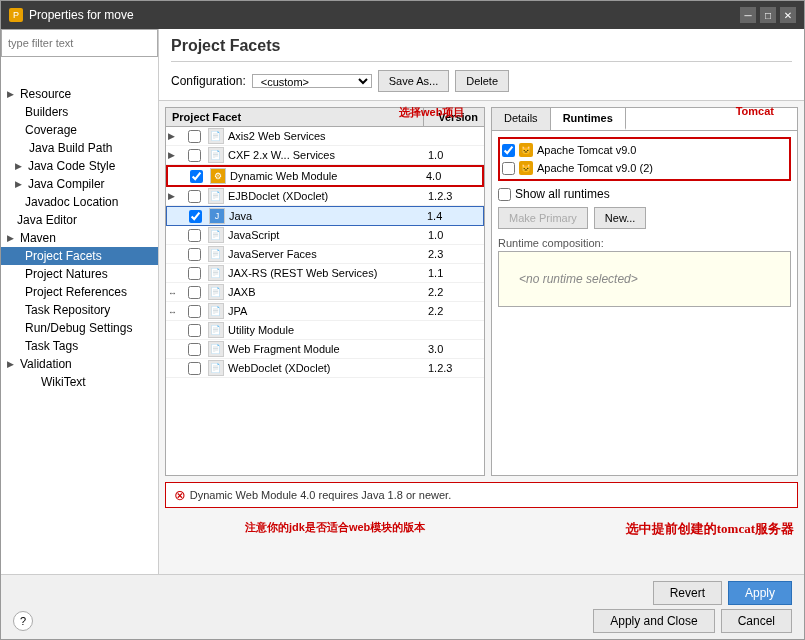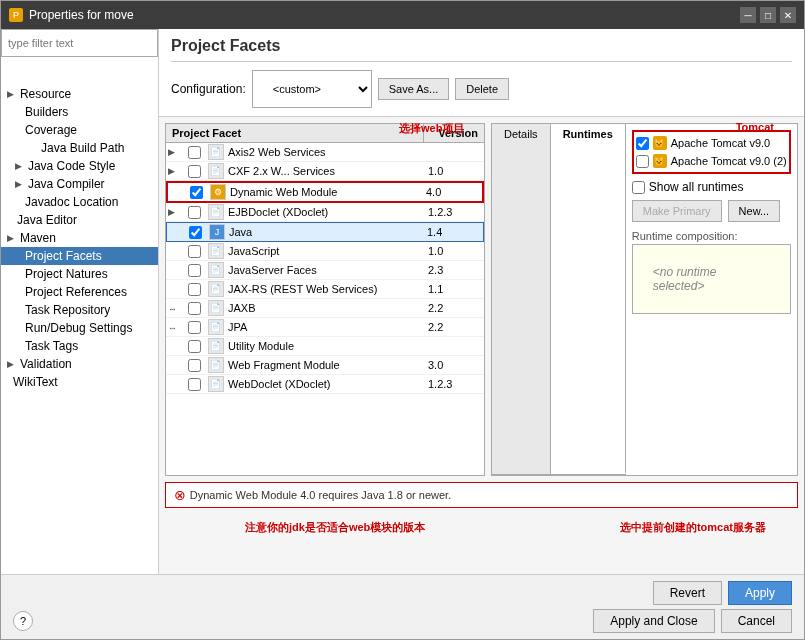--- a/index.html
+++ b/index.html
@@ -25,21 +25,21 @@
     .tree-item.has-arrow { padding-left: 6px; }
     .tree-arrow { font-size: 9px; color: #555; margin-right: 2px; }
 
     
     .right-panel { flex: 1; display: flex; flex-direction: column; background: #f5f5f5; }
 
     .panel-header { background: white; border-bottom: 1px solid #ccc; padding: 8px 12px; }
     .panel-title { font-size: 16px; font-weight: bold; color: #333; border-bottom: 1px solid #ccc; padding-bottom: 6px; margin-bottom: 8px; }
     .config-row { display: flex; align-items: center; gap: 6px; }
     .config-label { font-size: 12px; }
-    .config-select { height: 38px; border: 1px solid #aaa; padding: 0 16px; font-size: 11px; min-width: 120px; background: white; }
+    .config-select { height: 14px; border: 1px solid #aaa; padding: 0 4px; font-size: 11px; min-width: 120px; background: white; }
     .config-btn { height: 22px; padding: 0 10px; border: 1px solid #aaa; background: #e8e8e8; cursor: pointer; font-size: 11px; }
 
     .panel-body { display: flex; flex: 1; overflow: hidden; padding: 6px; gap: 6px; flex-direction: column; }
     .facets-and-details { display: flex; flex: 1; gap: 6px; overflow: hidden; }
 
     
     .facets-table-container { width: 320px; border: 1px solid #aaa; background: white; display: flex; flex-direction: column; overflow: hidden; flex-shrink: 0; }
     .facets-table-header { display: flex; background: #e8e8e8; border-bottom: 1px solid #aaa; }
     .facets-col-name { flex: 1; padding: 3px 6px; font-weight: bold; font-size: 11px; border-right: 1px solid #aaa; }
     .facets-col-version { width: 60px; padding: 3px 6px; font-weight: bold; font-size: 11px; text-align: right; }
@@ -47,21 +47,21 @@
     .facet-row { display: flex; align-items: center; padding: 1px 0; border-bottom: 1px solid #f0f0f0; }
     .facet-check { width: 28px; display: flex; align-items: center; justify-content: center; }
     .facet-check input { margin: 0; }
     .facet-icon { width: 16px; height: 16px; background: #e8e8e8; border: 1px solid #ccc; display: flex; align-items: center; justify-content: center; font-size: 9px; flex-shrink: 0; }
     .facet-name { flex: 1; padding: 1px 4px; font-size: 11px; }
     .facet-version { width: 60px; padding: 1px 4px; font-size: 11px; }
     .facet-expand { width: 14px; font-size: 9px; color: #555; padding-left: 2px; }
     .facet-row.java-selected { background: #ddeeff; border: 1px solid #3366bb; }
 
     
-    .details-panel { flex: 1; border: 1px solid #aaa; background: white; display: flex; flex-direction: row; }
+    .details-panel { flex: 1; border: 1px solid #aaa; background: white; display: flex; flex-direction: column; }
     .details-tabs { display: flex; border-bottom: 1px solid #aaa; }
     .details-tab { padding: 4px 12px; cursor: pointer; font-size: 11px; border-right: 1px solid #aaa; }
     .details-tab.active { background: white; border-bottom: 2px solid white; font-weight: bold; }
     .details-tab:not(.active) { background: #e8e8e8; }
     .runtimes-content { flex: 1; padding: 6px; }
     .runtime-item { display: flex; align-items: center; gap: 4px; padding: 2px 0; }
     .runtime-item input { margin: 0; }
     .runtime-icon { width: 14px; height: 14px; background: #e8a000; border-radius: 2px; font-size: 8px; display: flex; align-items: center; justify-content: center; color: white; }
     .runtime-name { font-size: 11px; }
     .tomcat-highlight { border: 2px solid #cc0000; padding: 2px; }
@@ -116,34 +116,34 @@
   </div>
 
   <div class="main-content">
 
     <div class="sidebar">
       <input class="filter-input" type="text" placeholder="type filter text" style="">
       <div class="sidebar-tree">
         <div class="tree-item has-arrow"><span class="tree-arrow">▶</span>Resource</div>
         <div class="tree-item" style="padding-left:24px">Builders</div>
         <div class="tree-item" style="padding-left:24px">Coverage</div>
-        <div class="tree-item" style="padding-left:40px">Java Build Path</div>
+        <div class="tree-item" style="padding-left:28px">Java Build Path</div>
         <div class="tree-item has-arrow" style="padding-left:14px"><span class="tree-arrow">▶</span>Java Code Style</div>
         <div class="tree-item has-arrow" style="padding-left:14px"><span class="tree-arrow">▶</span>Java Compiler</div>
         <div class="tree-item" style="padding-left:24px">Javadoc Location</div>
         <div class="tree-item" style="">Java Editor</div>
         <div class="tree-item has-arrow"><span class="tree-arrow">▶</span>Maven</div>
         <div class="tree-item selected" style="padding-left:24px">Project Facets</div>
         <div class="tree-item" style="padding-left:24px">Project Natures</div>
         <div class="tree-item" style="padding-left:24px">Project References</div>
         <div class="tree-item" style="padding-left:24px">Task Repository</div>
         <div class="tree-item" style="padding-left:24px">Run/Debug Settings</div>
         <div class="tree-item" style="padding-left:24px">Task Tags</div>
         <div class="tree-item has-arrow"><span class="tree-arrow">▶</span>Validation</div>
-        <div class="tree-item" style="padding-left:12px">WikiText</div>
+        <div class="tree-item" style="padding-left:40px">WikiText</div>
       </div>
     </div>
 
     <div class="right-panel">
 
       <div class="panel-header">
         <div class="panel-title">Project Facets</div>
         <div class="config-row">
           <span class="config-label">Configuration:</span>
           <select class="config-select">
@@ -339,21 +339,21 @@
 
           </div>
 
           <div class="error-bar">
             <span class="error-icon">⊗</span>
             <span class="error-text">Dynamic Web Module 4.0 requires Java 1.8 or newer.</span>
           </div>
 
           <div style="position: relative; height: 50px;">
             <div style="position:absolute; left: 80px; top: 2px; color: #cc0000; font-size: 11px; font-weight: bold;">注意你的jdk是否适合web模块的版本</div>
-            <div style="position:absolute; right: 32px; top: 2px; color: #cc0000; font-size: 11px; font-weight: bold;">选中提前创建的tomcat服务器</div>
+            <div style="position:absolute; right: 4px; top: 2px; color: #cc0000; font-size: 13px; font-weight: bold; font-family: Liberation Serif, serif;">选中提前创建的tomcat服务器</div>
           </div>
 
         </div>
       </div>
     </div>
   </div>
 
   <div class="bottom-bar">
     <div class="bottom-row1">
       <button class="bottom-btn">Revert</button>

